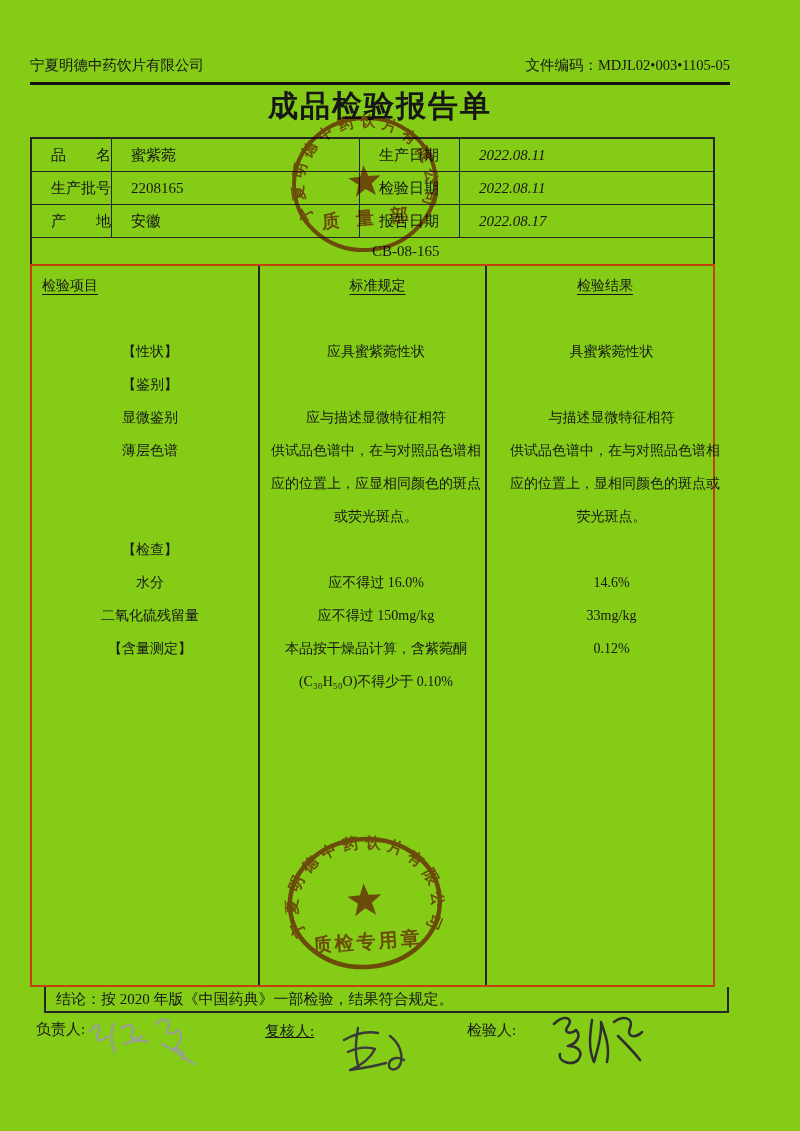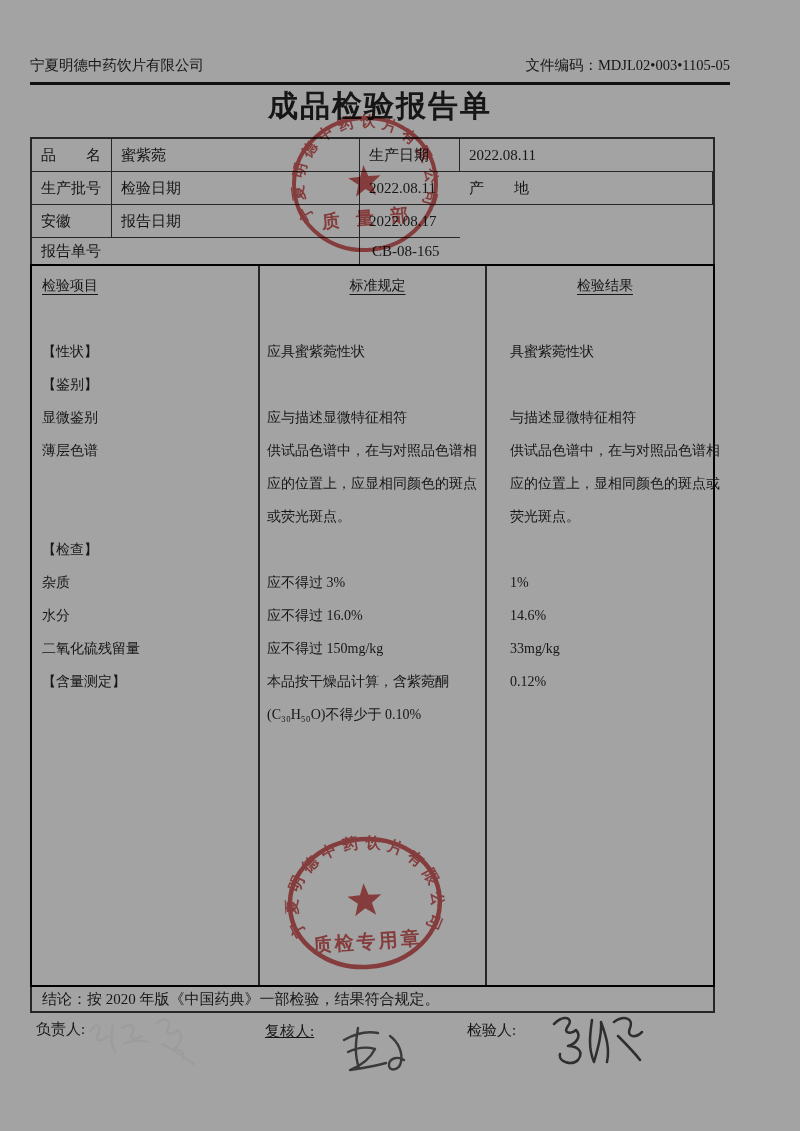--- a/index.html
+++ b/index.html
@@ -1,19 +1,19 @@
 <!DOCTYPE html>
 <html><head>
 <meta charset="utf-8">
 <style>
   html,body{margin:0;padding:0;background:#ffffff;}
   .page{
     position:relative;
     width:800px;height:1131px;
-    background:#a3a3a3;
+    background:#84cc16;
     font-family:"Liberation Serif","DejaVu Serif",serif;
     color:#161616;
     overflow:hidden;
   }
   
   .header{
     position:absolute;left:30px;top:56px;width:700px;
     display:flex;justify-content:space-between;align-items:baseline;
     font-size:14.5px;
   }
@@ -31,52 +31,52 @@
     position:absolute;left:30px;top:137px;width:685px;box-sizing:border-box;
     border:2px solid #262626;border-bottom:none;
     display:grid;
     grid-template-columns:80px 248px 100px 1fr;
     grid-template-rows:33px 33px 33px 26px;
     font-size:15px;
   }
   .it-cell{
     display:flex;align-items:center;box-sizing:border-box;
     border-right:1.5px solid #262626;border-bottom:1.5px solid #262626;
-    padding-left:9px;white-space:nowrap;overflow:visible;
-  }
-  .it-cell.val2{border-right:none;}
+    padding-left:19px;white-space:nowrap;overflow:visible;
+  }
+  .it-cell.val2{border-right:none;font-style:italic;}
   .it-cell.report-lbl{grid-column:1/3;border-bottom:none;}
   .it-cell.report-val{grid-column:3/5;border-right:none;border-bottom:none;padding-left:12px;}
   
   .results-table{
     position:absolute;left:30px;top:264px;width:685px;height:723px;box-sizing:border-box;
-    border:2px solid #000000;
+    border:2px solid #c2410c;
   }
   .vline{position:absolute;top:0;bottom:0;width:1.5px;background:#262626;}
   .vline.v1{left:226px;}
   .vline.v2{left:453px;}
   .res-row{
     display:grid;grid-template-columns:226px 227px 1fr;
     height:33px;align-items:center;line-height:1;
   }
   .res-row.head{margin-top:3px;font-size:15px;}
-  .res-cell{white-space:nowrap;overflow:visible;font-size:14px;}
+  .res-cell{white-space:nowrap;overflow:visible;font-size:14px;text-align:center;}
   .res-cell.c0{padding-left:10px;}
   .res-cell.c1{padding-left:9px;}
   .res-cell.c2{padding-left:25px;}
   .res-row.head .res-cell.c0{padding-left:10px;text-align:left;}
   .res-row.head .res-cell.c1,
   .res-row.head .res-cell.c2{padding-left:12px;text-align:center;}
   .res-row.head .hd{
     text-decoration:underline;text-underline-offset:4px;
     display:inline-block;
   }
   
   .conclusion{
-    position:absolute;left:30px;top:987px;width:685px;height:26px;box-sizing:border-box;
+    position:absolute;left:44px;top:987px;width:685px;height:26px;box-sizing:border-box;
     border:2px solid #262626;border-top:none;
     display:flex;align-items:center;padding-left:10px;font-size:15px;white-space:nowrap;
   }
   
   .sig-label{position:absolute;font-size:15px;white-space:nowrap;}
   .sig-label.s1{left:36px;top:1020px;}
   .sig-label.s2{left:265px;top:1022px;text-decoration:underline;}
   .sig-label.s3{left:467px;top:1021px;}
   .sig-svg{position:absolute;}
   .sig-svg path{fill:none;stroke-linecap:round;stroke-linejoin:round;}
@@ -97,29 +97,29 @@
 
   <h1 class="doc-title">成品检验报告单</h1>
 
   <div class="info-table">
     <div class="it-cell lbl">品　　名</div>
     <div class="it-cell val">蜜紫菀</div>
     <div class="it-cell lbl2">生产日期</div>
     <div class="it-cell val2">2022.08.11</div>
 
     <div class="it-cell lbl">生产批号</div>
+    <div class="it-cell val">2208165</div>
     <div class="it-cell lbl2">检验日期</div>
     <div class="it-cell val2">2022.08.11</div>
 
     <div class="it-cell lbl">产　　地</div>
     <div class="it-cell val">安徽</div>
     <div class="it-cell lbl2">报告日期</div>
     <div class="it-cell val2">2022.08.17</div>
 
-    <div class="it-cell report-lbl">报告单号</div>
     <div class="it-cell report-val">CB-08-165</div>
   </div>
 
   <div class="results-table">
     <div class="vline v1"></div>
     <div class="vline v2"></div>
     <div class="res-row head">
       <div class="res-cell c0"><span class="hd">检验项目</span></div>
       <div class="res-cell c1"><span class="hd">标准规定</span></div>
       <div class="res-cell c2"><span class="hd">检验结果</span></div>
@@ -157,25 +157,20 @@
         </div>
         <div class="res-row">
           <div class="res-cell c0"></div>
           <div class="res-cell c1">或荧光斑点。</div>
           <div class="res-cell c2">荧光斑点。</div>
         </div>
         <div class="res-row">
           <div class="res-cell c0">【检查】</div>
           <div class="res-cell c1"></div>
           <div class="res-cell c2"></div>
-        </div>
-        <div class="res-row">
-          <div class="res-cell c0">杂质</div>
-          <div class="res-cell c1">应不得过 3%</div>
-          <div class="res-cell c2">1%</div>
         </div>
         <div class="res-row">
           <div class="res-cell c0">水分</div>
           <div class="res-cell c1">应不得过 16.0%</div>
           <div class="res-cell c2">14.6%</div>
         </div>
         <div class="res-row">
           <div class="res-cell c0">二氧化硫残留量</div>
           <div class="res-cell c1">应不得过 150mg/kg</div>
           <div class="res-cell c2">33mg/kg</div>

